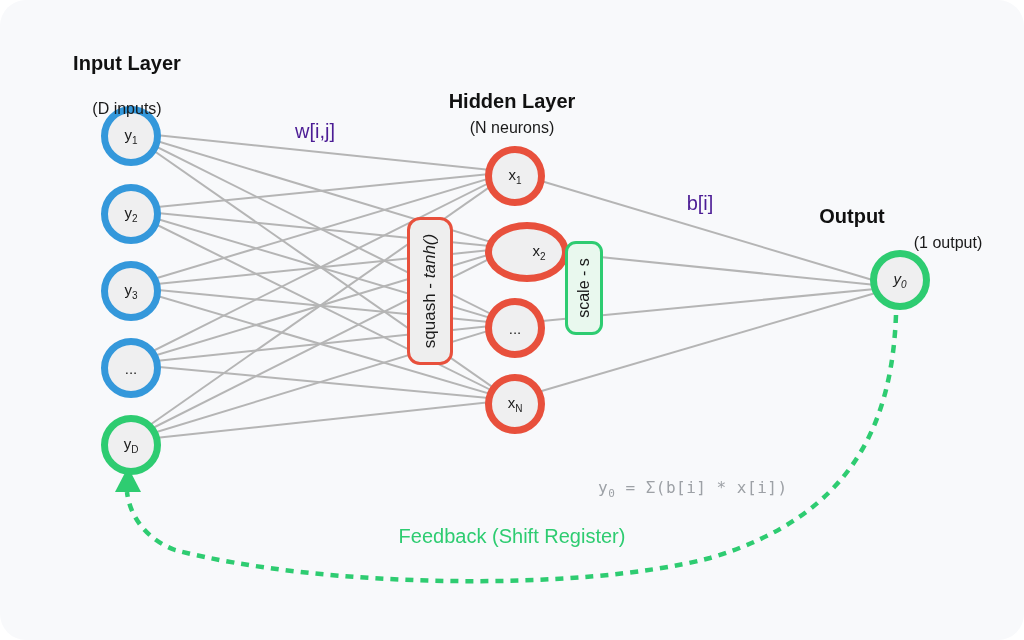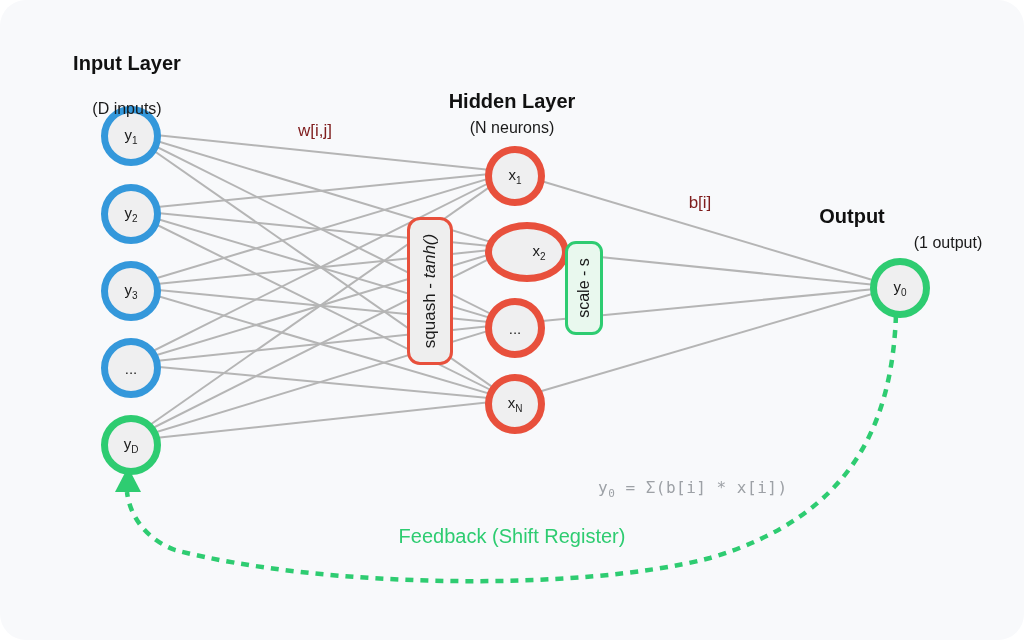--- a/index.html
+++ b/index.html
@@ -36,21 +36,21 @@
     white-space: pre; color: #1c1c1c; z-index: 4;
   }
   .box-squash .vtext { font-size: 17px; }
   .box-scale .vtext { font-size: 16px; }
   .vtext .it { font-style: italic; }
 
   .txt { position: absolute; z-index: 4; white-space: nowrap; }
   .centered { transform: translate(-50%, -50%); text-align: center; }
   .layer-title { font-size: 20px; font-weight: bold; color: #111; }
   .layer-sub { font-size: 16px; color: #1a1a1a; }
-  .edge-label { font-size: 17px; color: #7f1d1d; }
+  .edge-label { font-size: 20px; color: #4c1d95; }
   .formula {
     font-family: "DejaVu Sans Mono", monospace; font-size: 16px;
     letter-spacing: 0.5px; color: #9da1a6; white-space: pre; line-height: 21px;
   }
   .formula sub { font-size: 11px; }
   .feedback-label { font-size: 20px; color: #2ecc71; }
 </style>
 </head>
 <body>
 
@@ -108,21 +108,21 @@
       </div>
       <div class="node" style="left: 485px; top: 222px; border-color: rgb(232, 80, 60); padding-left: 24px;">
         <span class="nlabel">x<sub>2</sub></span>
       </div>
       <div class="node" style="left: 485px; top: 298px; border-color: rgb(232, 80, 60);">
         <span class="nlabel">...</span>
       </div>
       <div class="node" style="left: 485px; top: 374px; border-color: rgb(232, 80, 60);">
         <span class="nlabel">x<sub>N</sub></span>
       </div>
-      <div class="node" style="left: 870px; top: 258px; border-color: rgb(46, 204, 113);">
+      <div class="node" style="left: 870px; top: 250px; border-color: rgb(46, 204, 113); font-style: italic;">
         <span class="nlabel">y<sub>0</sub></span>
       </div>
     </div>
 
   <div class="box box-squash">
     <span class="vtext"><span>squash - </span><span class="it">tanh()</span></span>
   </div>
 
   <div class="box box-scale">
     <span class="vtext">scale - s</span>

